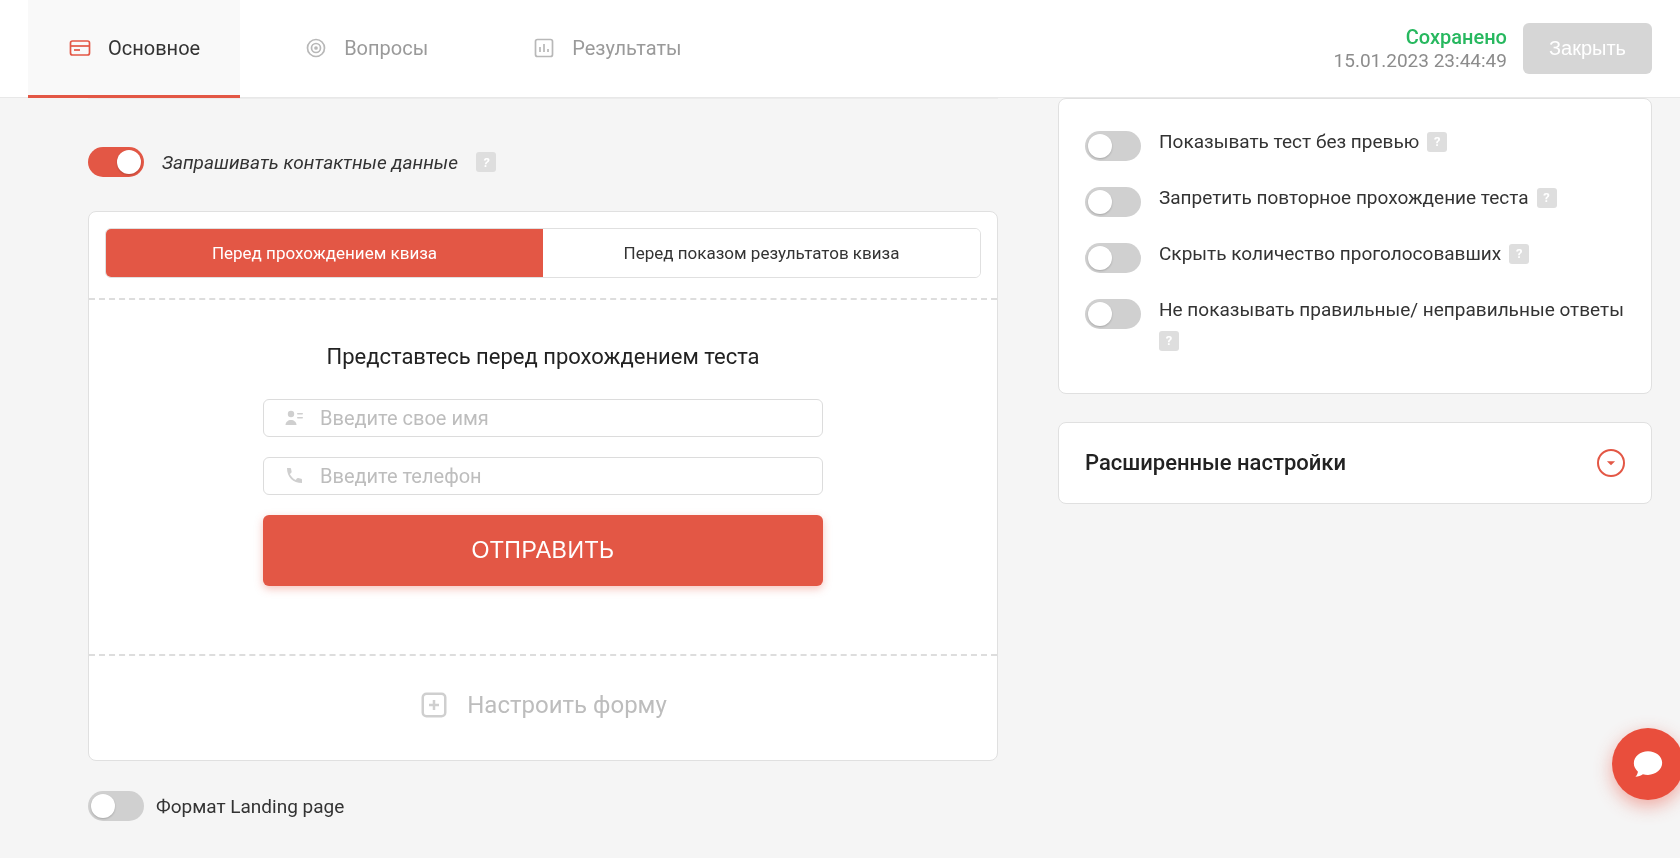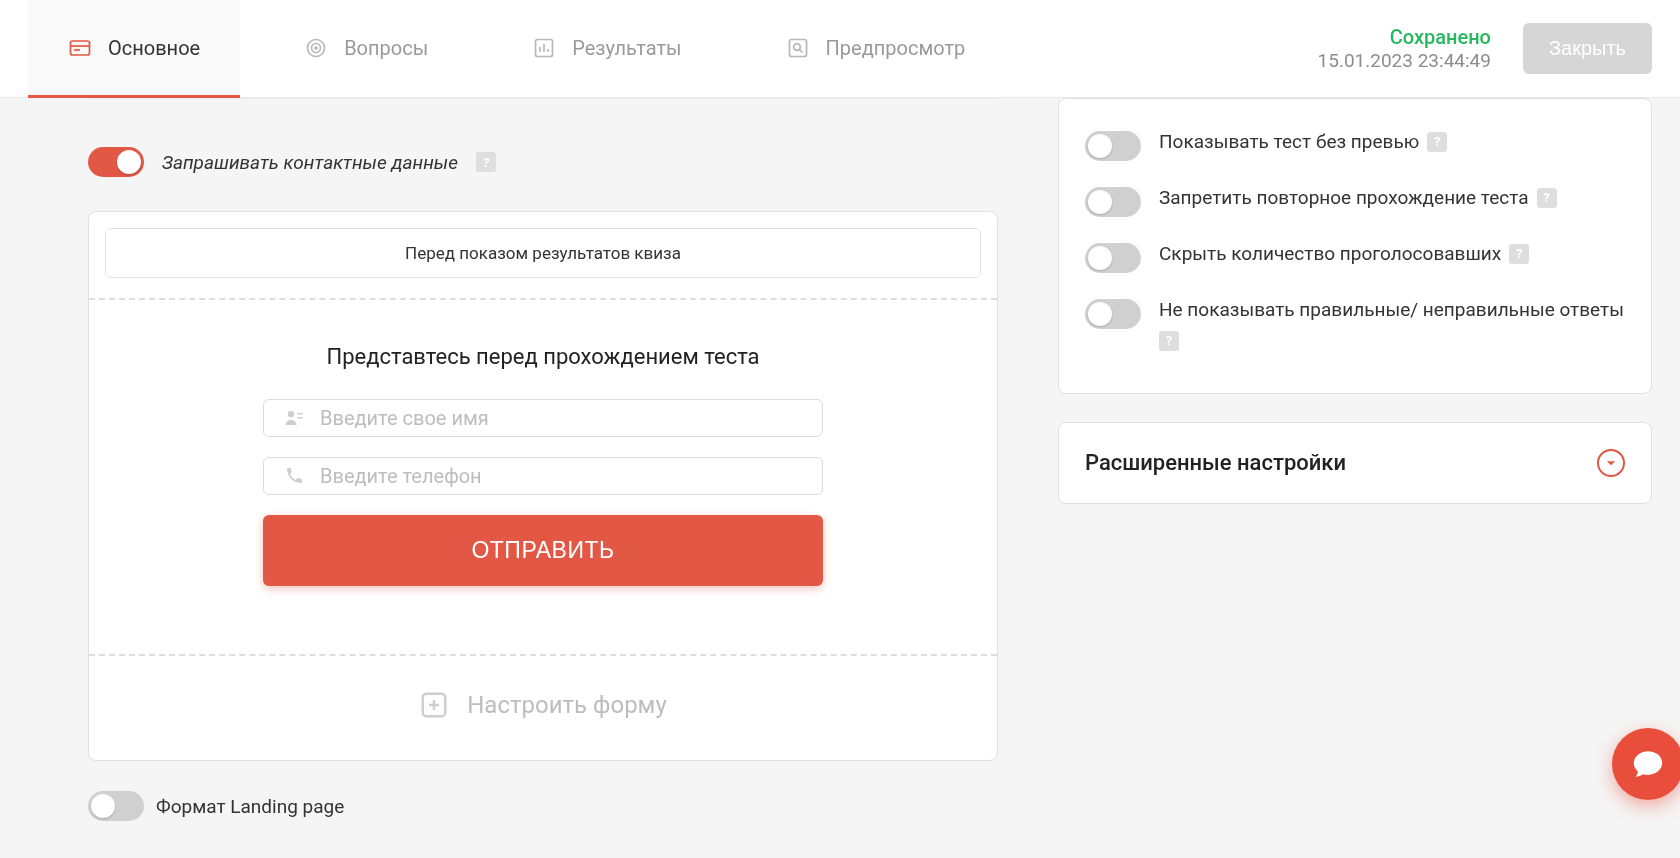--- a/index.html
+++ b/index.html
@@ -44,21 +44,21 @@
   .tab-icon { width: 24px; height: 24px; display: inline-flex; align-items: center; justify-content: center; color: #b8b8b8; }
   .tab-icon svg { width: 24px; height: 24px; stroke: currentColor; fill: none; stroke-width: 1.7; }
 
   .topbar-right {
     position: absolute;
     right: 28px;
     top: 0;
     bottom: 0;
     display: flex;
     align-items: center;
-    gap: 32px;
+    gap: 16px;
   }
   .save-status { text-align: right; }
   .save-label { color: #27b85f; font-size: 20px; font-weight: 500; }
   .save-time { color: #8c8c8c; font-size: 19px; }
   .close-btn {
     background: #d6d6d6;
     color: #fff;
     border: none;
     border-radius: 6px;
     font-size: 20px;
@@ -202,30 +202,20 @@
     <span class="tab-icon">
       <svg viewBox="0 0 24 24">
           <rect x="3.5" y="3.5" width="17" height="17" rx="2"></rect>
           <line x1="8" y1="16" x2="8" y2="11"></line>
           <line x1="12" y1="16" x2="12" y2="8"></line>
           <line x1="16" y1="16" x2="16" y2="13"></line>
         </svg>
     </span>
     <span>Результаты</span>
   </div>
-  <div class="tab">
-    <span class="tab-icon">
-      <svg viewBox="0 0 24 24">
-          <rect x="3.5" y="3.5" width="17" height="17" rx="2"></rect>
-          <circle cx="11" cy="11" r="3.3"></circle>
-          <line x1="13.3" y1="13.3" x2="16.5" y2="16.5"></line>
-        </svg>
-    </span>
-    <span>Предпросмотр</span>
-  </div>
 
   <div class="topbar-right">
     <div class="save-status">
       <div class="save-label">Сохранено</div>
       <div class="save-time">15.01.2023 23:44:49</div>
     </div>
     <button class="close-btn">Закрыть</button>
   </div>
 </div>
 
@@ -237,20 +227,21 @@
     <div class="toggle-row" style="padding-left:60px; margin-top:48px; margin-bottom:34px;font-style:italic;">
       <div class="toggle on">
           <div class="knob"></div>
         </div>
       <span class="toggle-label">Запрашивать контактные данные</span>
       <span class="help">?</span>
     </div>
 
     <div class="card">
       <div class="segmented">
+        <div class="seg active">Перед прохождением квиза</div>
         <div class="seg">Перед показом результатов квиза</div>
       </div>
 
       <div class="dashed-sep"></div>
 
       <div class="form-preview">
         <div class="form-title">Представтесь перед прохождением теста</div>
 
         <div class="field">
           <span class="field-icon">

